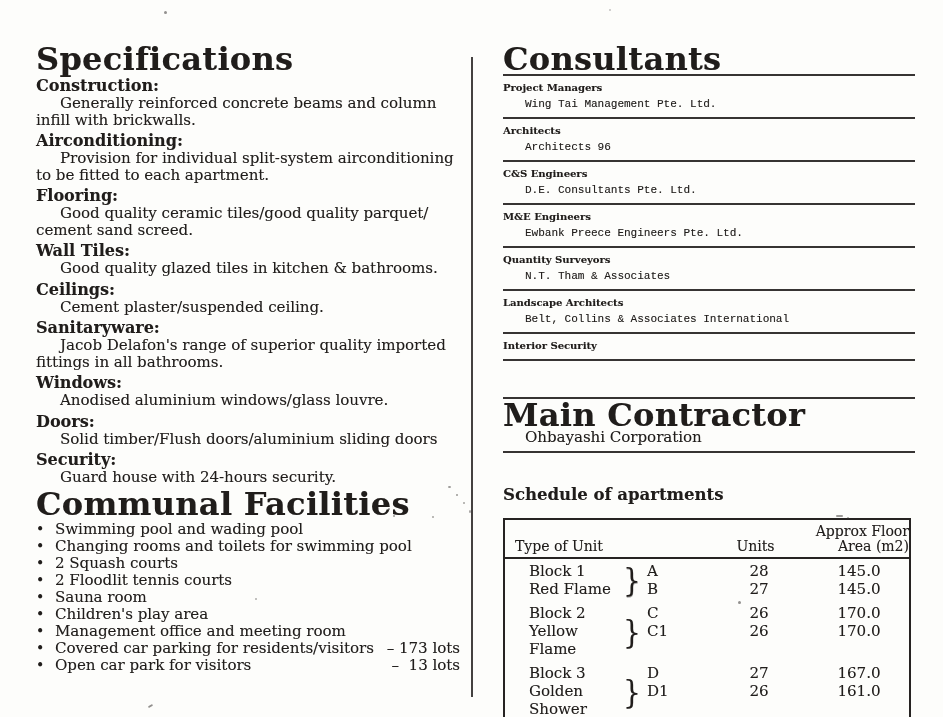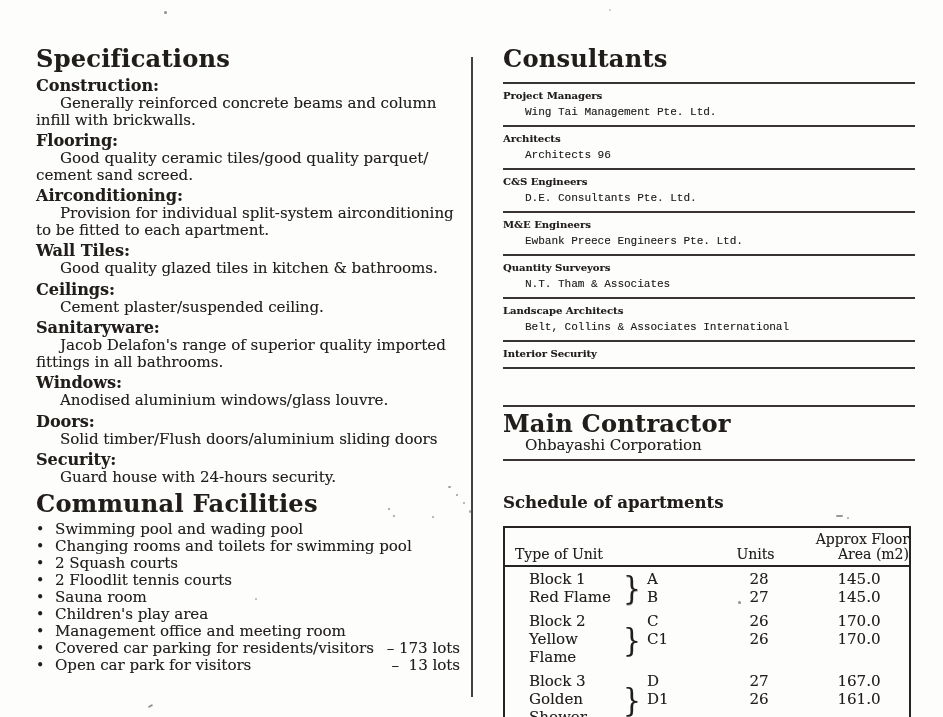--- a/index.html
+++ b/index.html
@@ -12,36 +12,36 @@
   .page {
     position:relative; width:943px; height:717px;
     background:#fdfdfb; overflow:hidden;
     text-shadow:0.25px 0.25px 0 rgba(20,18,16,0.35);
   }
   .col-left  { position:absolute; left:36px;  top:44px; width:424px; }
   .col-right { position:absolute; left:503px; top:44px; width:412px; }
   .divider   { position:absolute; left:471px; top:57px; width:2px; height:640px;
                background:#2a2726; opacity:0.88; }
 
-  .big-heading { font-size:24px; font-weight:bold; line-height:30px; letter-spacing:0.3px; }
+  .big-heading { font-size:32px; font-weight:bold; line-height:30px; letter-spacing:0.3px; }
 
   
   .spec-item  { margin-bottom:4px; }
   .spec-label { font-size:16px; font-weight:bold; line-height:18px; margin-top:3px; }
   .spec-text  { font-size:15px; line-height:16.5px; text-indent:24px; }
 
   .fac-heading { margin-top:2px; line-height:28px; }
   .fac-list   { list-style:none; margin-top:3px; }
   .fac-item   { display:flex; font-size:15px; line-height:17px; align-items:baseline; }
   .fac-bullet { width:19px; flex:none; font-size:14px; }
   .fac-note   { margin-left:auto; white-space:pre; }
 
   
   .rule { height:2px; background:#262322; border:0; opacity:0.92; }
-  .c-heading { margin-bottom:8px; }
+  .c-heading { }
   .c-entry { padding:3px 0 5px 0; }
   .c-role  { font-size:10px; font-weight:bold; line-height:17px; }
   .c-firm  { font-size:11px; line-height:16px; padding-left:22px;font-family:Liberation Mono, monospace; }
   .mc-gap  { height:36px; }
   .mc-heading { margin-top:3px; line-height:27px; }
   .mc-firm { font-size:15px; line-height:17px; padding-left:22px; padding-bottom:5px; }
 
   .sched-title { margin-top:32px; font-size:16.5px; font-weight:bold; line-height:20px; }
 
   .sched-table { width:408px; border:2px solid #262322; margin-top:13px; background:#fdfdfb; }
@@ -68,26 +68,26 @@
   <div class="divider"></div>
 
   <div class="col-left">
     <div class="big-heading">Specifications</div>
 
     <div class="spec-item">
       <div class="spec-label">Construction:</div>
       <p class="spec-text">Generally reinforced concrete beams and column infill with brickwalls.</p>
     </div>
     <div class="spec-item">
+      <div class="spec-label">Airconditioning:</div>
+      <p class="spec-text">Provision for individual split-system airconditioning to be fitted to each apartment.</p>
+    </div>
+    <div class="spec-item">
       <div class="spec-label">Flooring:</div>
       <p class="spec-text">Good quality ceramic tiles/good quality parquet/ cement sand screed.</p>
-    </div>
-    <div class="spec-item">
-      <div class="spec-label">Airconditioning:</div>
-      <p class="spec-text">Provision for individual split-system airconditioning to be fitted to each apartment.</p>
     </div>
     <div class="spec-item">
       <div class="spec-label">Wall Tiles:</div>
       <p class="spec-text">Good quality glazed tiles in kitchen &amp; bathrooms.</p>
     </div>
     <div class="spec-item">
       <div class="spec-label">Ceilings:</div>
       <p class="spec-text">Cement plaster/suspended ceiling.</p>
     </div>
     <div class="spec-item">

